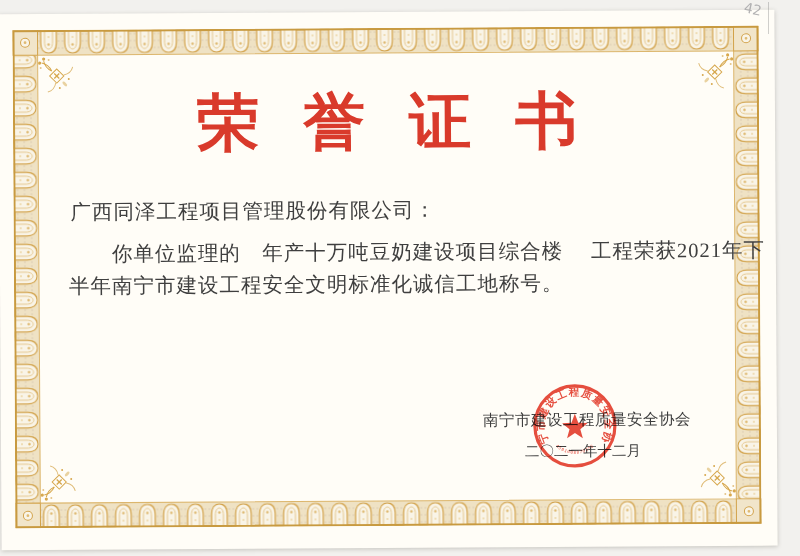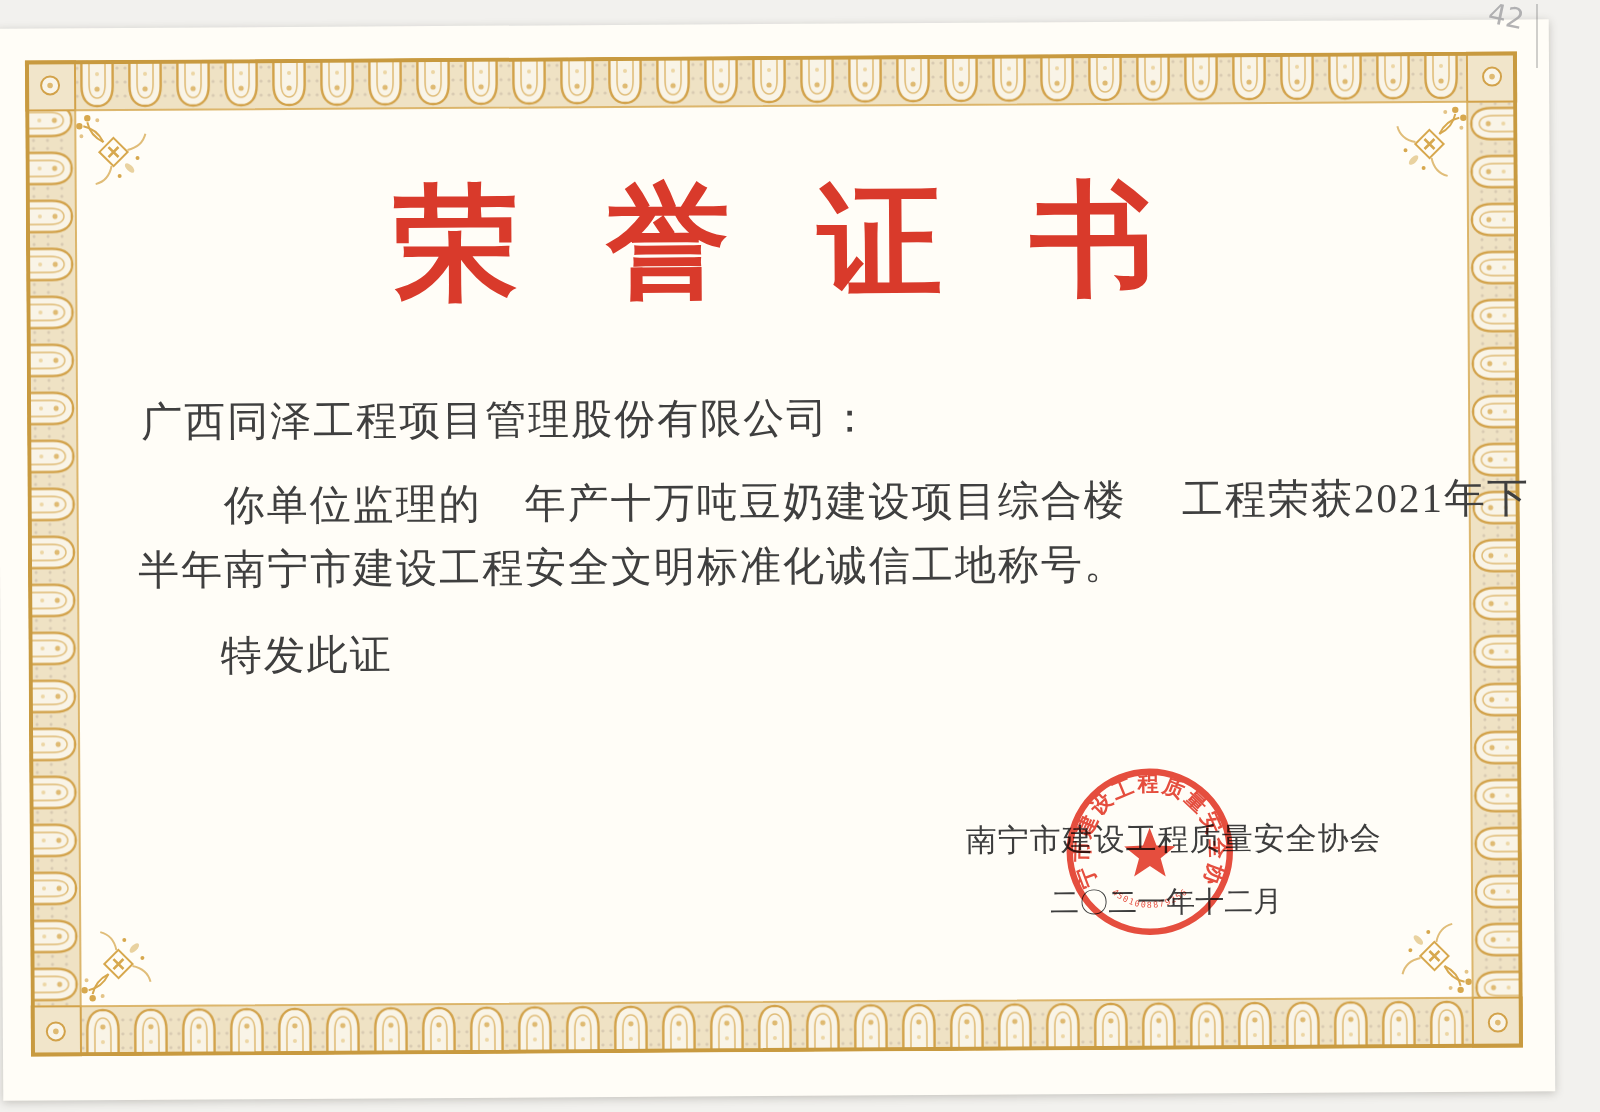--- a/index.html
+++ b/index.html
@@ -146,21 +146,20 @@
     </svg>
 
     <div class="cert-title">荣誉证书</div>
 
     <div class="line l-recipient">广西同泽工程项目管理股份有限公司：</div>
 
     <div class="line l-body1">你单位监理的　年产十万吨豆奶建设项目综合楼　 工程荣获2021年下</div>
 
     <div class="line l-body2">半年南宁市建设工程安全文明标准化诚信工地称号。</div>
 
-    <div class="line l-closing">特发此证</div>
 
     <div class="issuer">南宁市建设工程质量安全协会</div>
 
     <div class="issue-date">二〇二一年十二月</div>
 
     <svg class="seal" viewBox="0 0 86 86" xmlns="http://www.w3.org/2000/svg">
       <defs>
         <path id="sealArcTop" d="M18,60.5 A30.5,30.5 0 1 1 68,60.5" fill="none"></path>
         <path id="sealArcBottom" d="M20,59 A28,28 0 0 0 66,59" fill="none"></path>
       </defs>

